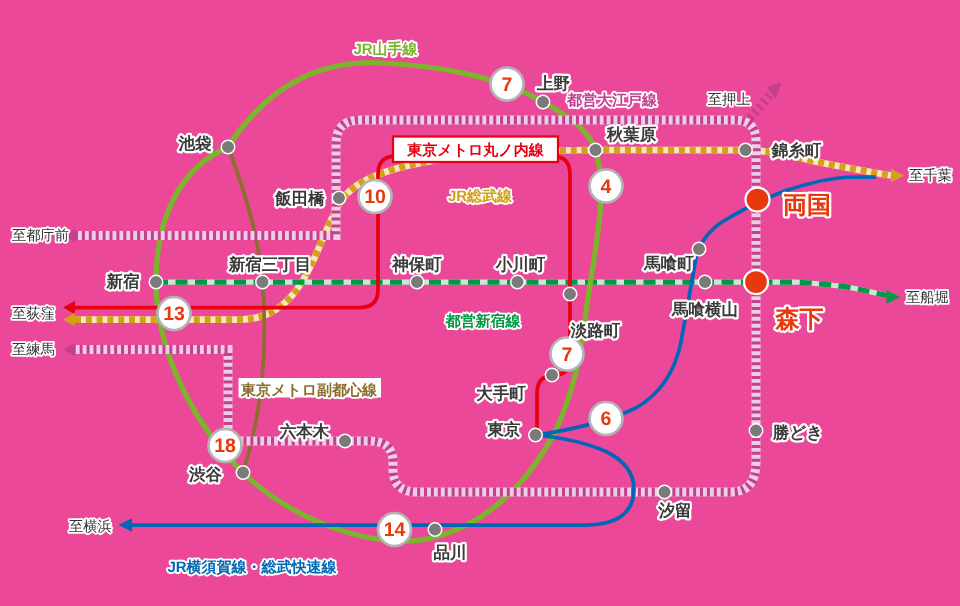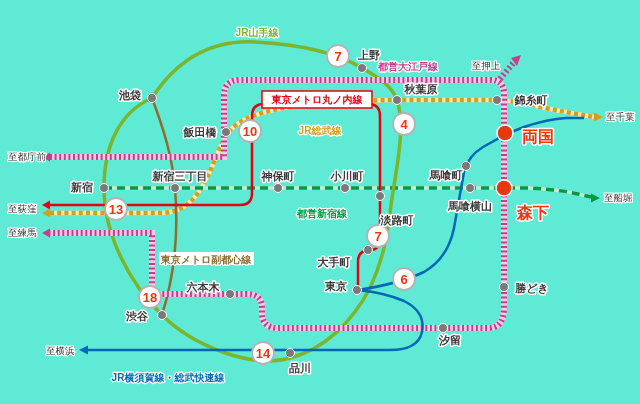--- a/index.html
+++ b/index.html
@@ -1,16 +1,16 @@
 <!DOCTYPE html>
 <html><head>
 <meta charset="utf-8">
 <style>
   html,body{margin:0;padding:0;background:#fff;}
-  .stage{width:640px;height:404px;background:#5eead4;position:relative;overflow:hidden;}
+  .stage{width:640px;height:404px;background:#ec4899;position:relative;overflow:hidden;}
   svg{display:block;}
   svg text{font-family:"Liberation Sans", sans-serif;}
   .line{fill:none;stroke-linecap:butt;stroke-linejoin:round;}
   .yamanote{stroke-width:3.5;}
   .marunouchi{stroke-width:2.5;}
   .fukutoshin{stroke-width:2.5;}
   .yokosuka{stroke-width:2.5;}
   .oedo-under{fill:none;stroke:#f0cde4;stroke-width:6;}
   .oedo-over{fill:none;stroke-width:6;stroke-dasharray:2 2.6;}
   .sobu-under{fill:none;stroke:#f6e7bb;stroke-width:4.5;}

